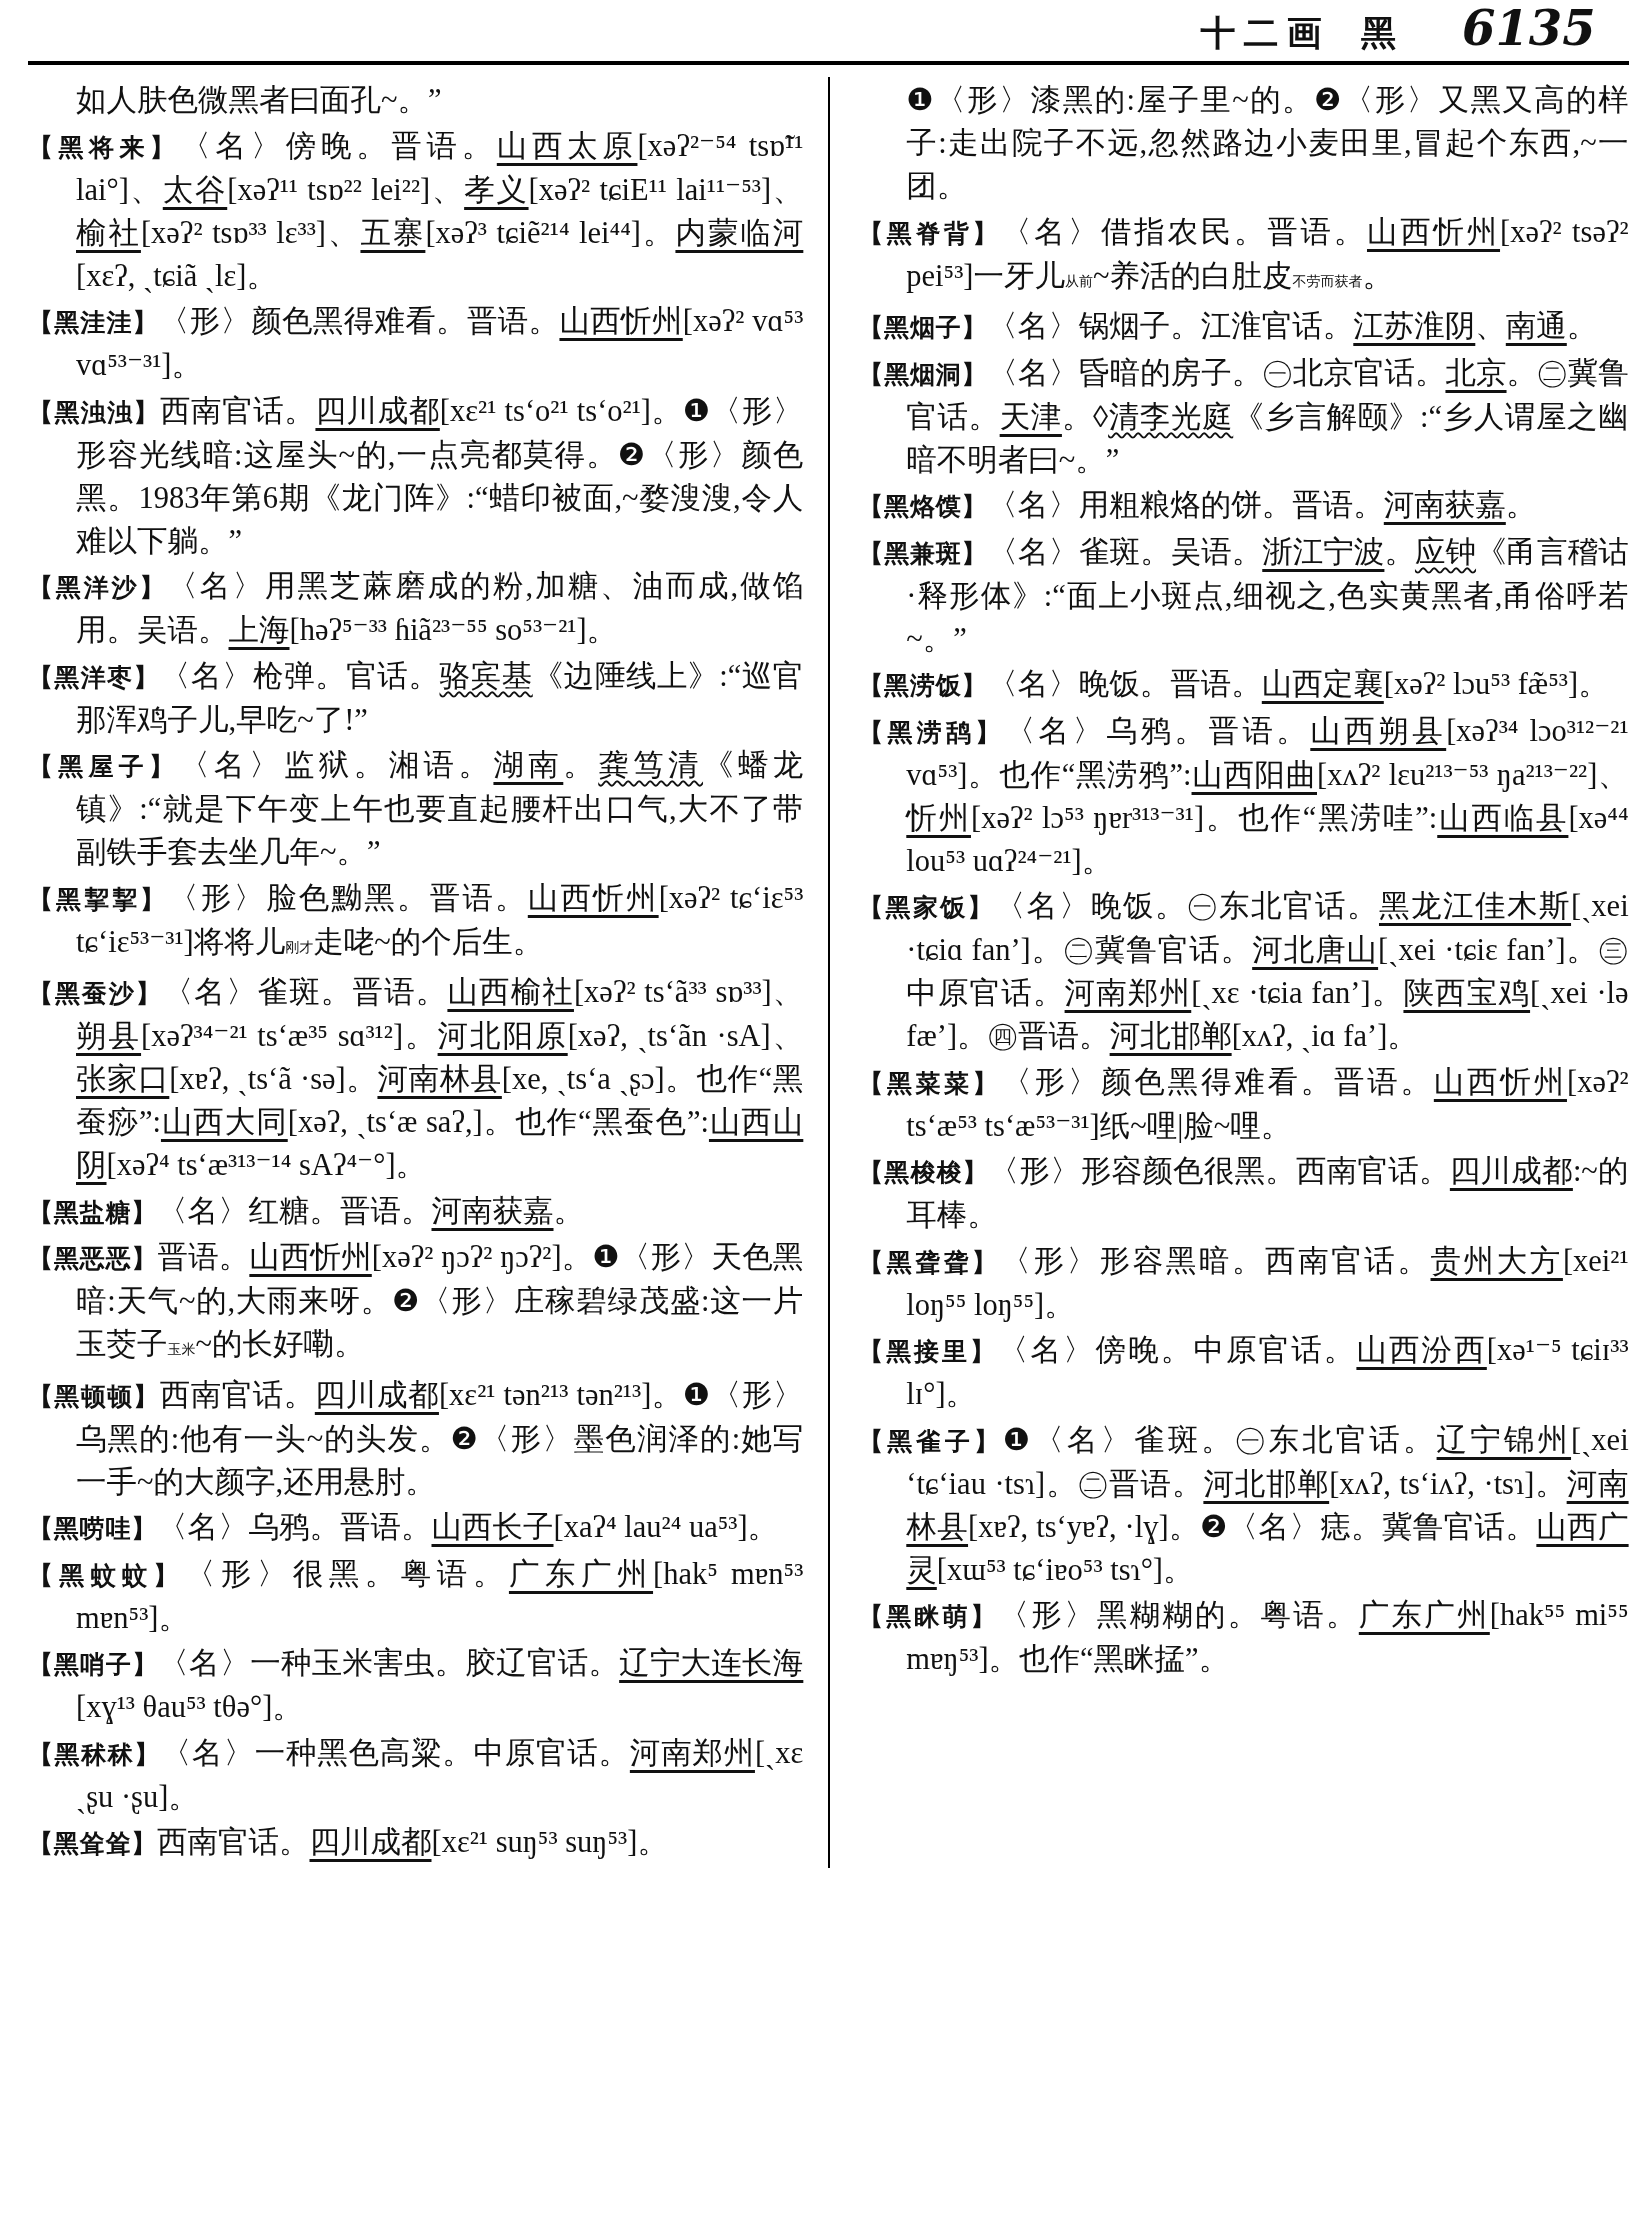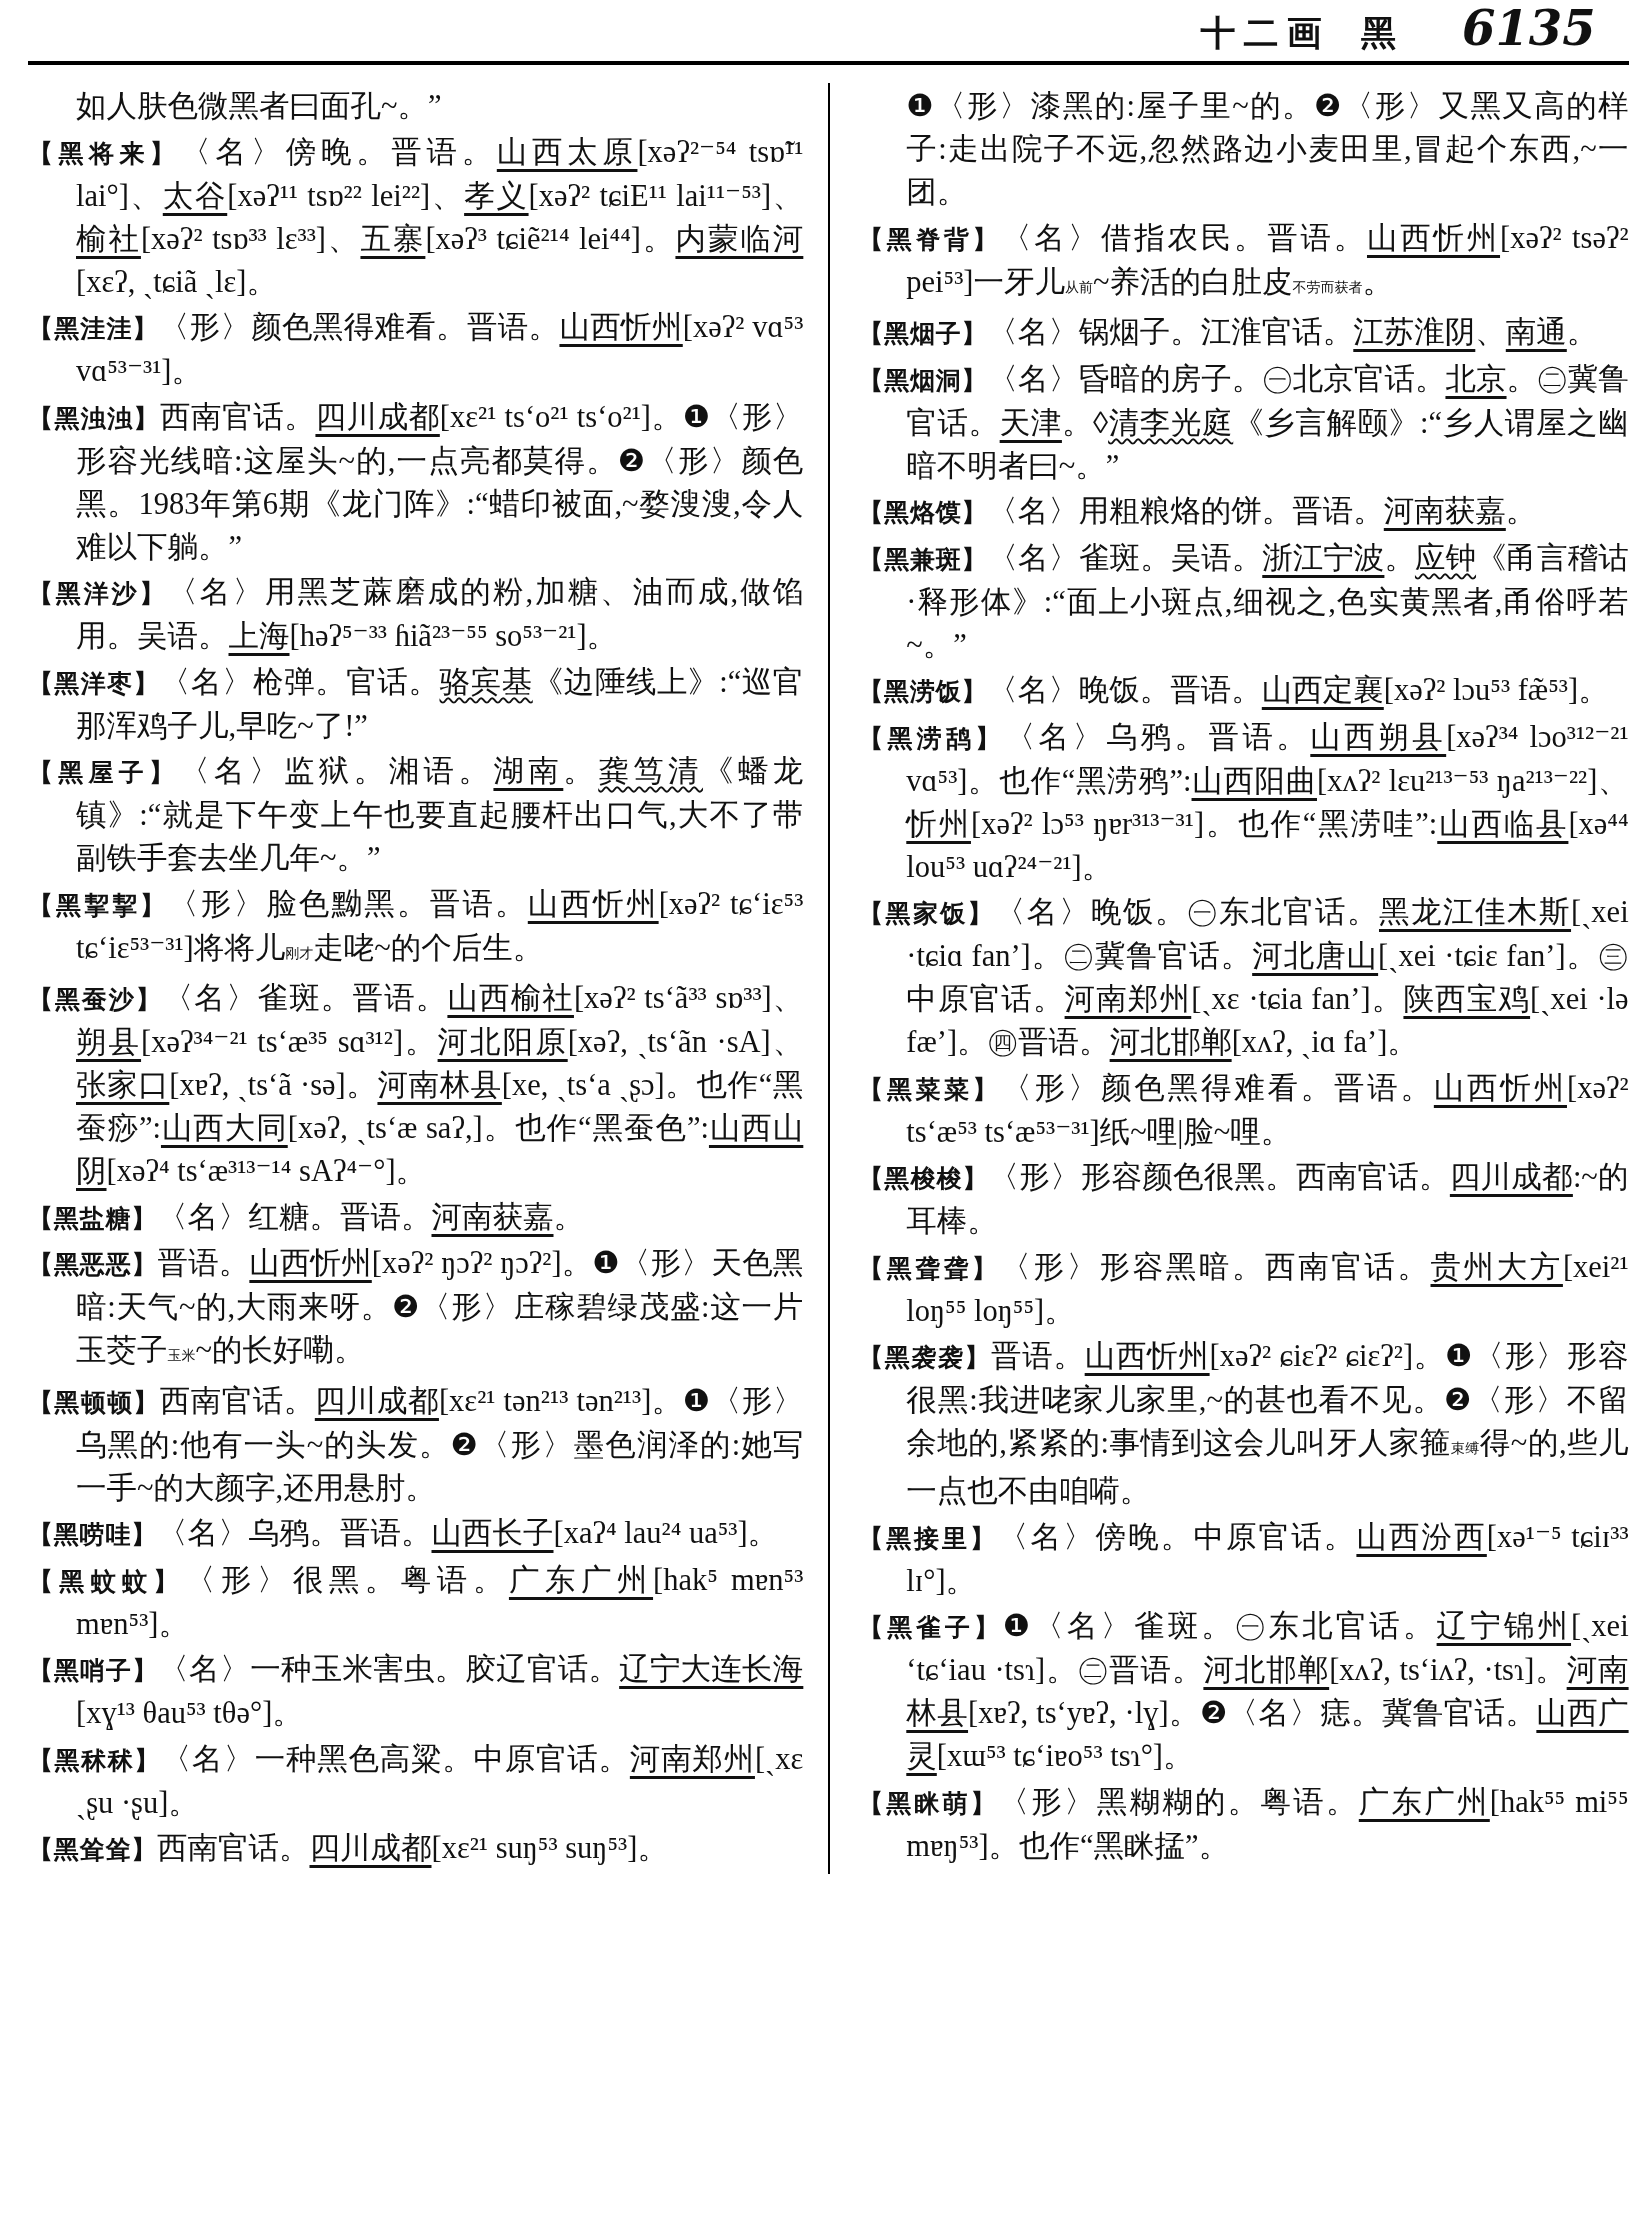--- a/index.html
+++ b/index.html
@@ -8,21 +8,21 @@
     background:#ffffff;color:#111;
     font-family:"Liberation Serif","DejaVu Serif",serif;
     font-size:30.5px;line-height:43px;
     padding:6.6px 21.4px 0 28px;overflow:hidden;border-radius:12px;
   }
   .hdr{display:flex;justify-content:flex-end;align-items:baseline;height:54px;padding-right:33px;}
   .hdr .sec{font-weight:bold;font-size:35px;letter-spacing:8.2px;}
   .hdr .chr{font-weight:bold;font-size:35px;margin-left:31px;}
   .hdr .pg{font-weight:bold;font-style:italic;font-size:48px;margin-left:66px;font-family:"DejaVu Serif",serif;}
   .rule{border-top:4.1px solid #000;height:0;}
-  .cols{display:flex;margin-top:18px;justify-content:center;}
+  .cols{display:flex;margin-top:12px;justify-content:center;}
   .col{width:50%;box-sizing:border-box;}
   .col-l{padding-right:25px;}
   .col-r{padding-left:28px;border-left:2.5px solid #000;}
   .e{padding-left:48px;text-indent:-48px;margin:2.5px 0;text-align:justify;}
   .e.cont{padding-left:48px;text-indent:0;}
   .hd{font-weight:bold;font-size:25px;letter-spacing:0.8px;}
   .u{text-decoration:underline;text-underline-offset:6.6px;text-decoration-thickness:2.5px;}
   .w{text-decoration-line:underline;text-decoration-style:wavy;text-underline-offset:5px;text-decoration-thickness:1.6px;}
   .g{font-size:14px;}
 </style>
@@ -62,20 +62,19 @@
         <div class="e"><span class="hd">【黑烟子】</span><span>〈名〉锅烟子。江淮官话。</span><span class="u">江苏淮阴</span><span>、</span><span class="u">南通</span><span>。</span></div>
         <div class="e"><span class="hd">【黑烟洞】</span><span>〈名〉昏暗的房子。㊀北京官话。</span><span class="u">北京</span><span>。㊁冀鲁官话。</span><span class="u">天津</span><span>。◊</span><span class="w">清李光庭</span><span>《乡言解颐》:“乡人谓屋之幽暗不明者曰~。”</span></div>
         <div class="e"><span class="hd">【黑烙馍】</span><span>〈名〉用粗粮烙的饼。晋语。</span><span class="u">河南获嘉</span><span>。</span></div>
         <div class="e"><span class="hd">【黑兼斑】</span><span>〈名〉雀斑。吴语。</span><span class="u">浙江宁波</span><span>。</span><span class="w">应钟</span><span>《甬言稽诂·释形体》:“面上小斑点,细视之,色实黄黑者,甬俗呼若~。”</span></div>
         <div class="e"><span class="hd">【黑涝饭】</span><span>〈名〉晚饭。晋语。</span><span class="u">山西定襄</span><span>[xəʔ² lɔu⁵³ fæ̃⁵³]。</span></div>
         <div class="e"><span class="hd">【黑涝鸹】</span><span>〈名〉乌鸦。晋语。</span><span class="u">山西朔县</span><span>[xəʔ³⁴ lɔo³¹²⁻²¹ vɑ⁵³]。也作“黑涝鸦”:</span><span class="u">山西阳曲</span><span>[xʌʔ² lɛu²¹³⁻⁵³ ŋa²¹³⁻²²]、</span><span class="u">忻州</span><span>[xəʔ² lɔ⁵³ ŋɐr³¹³⁻³¹]。也作“黑涝哇”:</span><span class="u">山西临县</span><span>[xə⁴⁴ lou⁵³ uɑʔ²⁴⁻²¹]。</span></div>
         <div class="e"><span class="hd">【黑家饭】</span><span>〈名〉晚饭。㊀东北官话。</span><span class="u">黑龙江佳木斯</span><span>[ˏxei ·tɕiɑ fanʼ]。㊁冀鲁官话。</span><span class="u">河北唐山</span><span>[ˏxei ·tɕiɛ fanʼ]。㊂中原官话。</span><span class="u">河南郑州</span><span>[ˏxɛ ·tɕia fanʼ]。</span><span class="u">陕西宝鸡</span><span>[ˏxei ·lə fæʼ]。㊃晋语。</span><span class="u">河北邯郸</span><span>[xʌʔ, ˏiɑ faʼ]。</span></div>
         <div class="e"><span class="hd">【黑菜菜】</span><span>〈形〉颜色黑得难看。晋语。</span><span class="u">山西忻州</span><span>[xəʔ² tsʻæ⁵³ tsʻæ⁵³⁻³¹]纸~哩|脸~哩。</span></div>
         <div class="e"><span class="hd">【黑梭梭】</span><span>〈形〉形容颜色很黑。西南官话。</span><span class="u">四川成都</span><span>:~的耳棒。</span></div>
         <div class="e"><span class="hd">【黑聋聋】</span><span>〈形〉形容黑暗。西南官话。</span><span class="u">贵州大方</span><span>[xei²¹ loŋ⁵⁵ loŋ⁵⁵]。</span></div>
-        <div class="e"><span class="hd">【黑袭袭】</span><span>晋语。</span><span class="u">山西忻州</span><span>[xəʔ² ɕiɛʔ² ɕiɛʔ²]。❶〈形〉形容很黑:我进咾家儿家里,~的甚也看不见。❷〈形〉不留余地的,紧紧的:事情到这会儿叫牙人家箍</span><span class="g">束缚</span><span>得~的,些儿一点也不由咱嗬。</span></div>
         <div class="e"><span class="hd">【黑接里】</span><span>〈名〉傍晚。中原官话。</span><span class="u">山西汾西</span><span>[xə¹⁻⁵ tɕiɪ³³ lɪ°]。</span></div>
         <div class="e"><span class="hd">【黑雀子】</span><span>❶〈名〉雀斑。㊀东北官话。</span><span class="u">辽宁锦州</span><span>[ˏxei ʻtɕʻiau ·tsɿ]。㊁晋语。</span><span class="u">河北邯郸</span><span>[xʌʔ, tsʻiʌʔ, ·tsɿ]。</span><span class="u">河南林县</span><span>[xɐʔ, tsʻyɐʔ, ·lɣ]。❷〈名〉痣。冀鲁官话。</span><span class="u">山西广灵</span><span>[xɯ⁵³ tɕʻiɐo⁵³ tsɿ°]。</span></div>
         <div class="e"><span class="hd">【黑眯萌】</span><span>〈形〉黑糊糊的。粤语。</span><span class="u">广东广州</span><span>[hak⁵⁵ mi⁵⁵ mɐŋ⁵³]。也作“黑眯掹”。</span></div>
       </div>
   </div>
 </div>
 
 
 </body></html>

